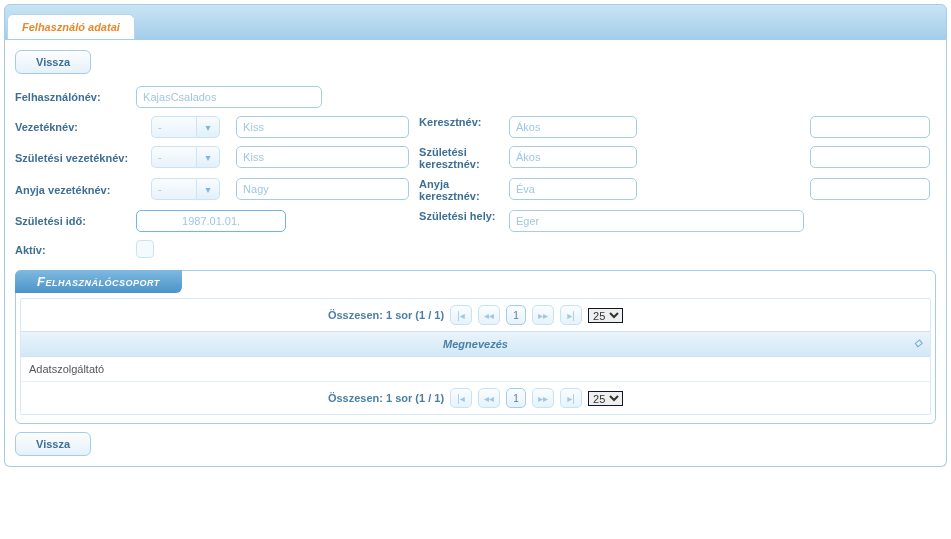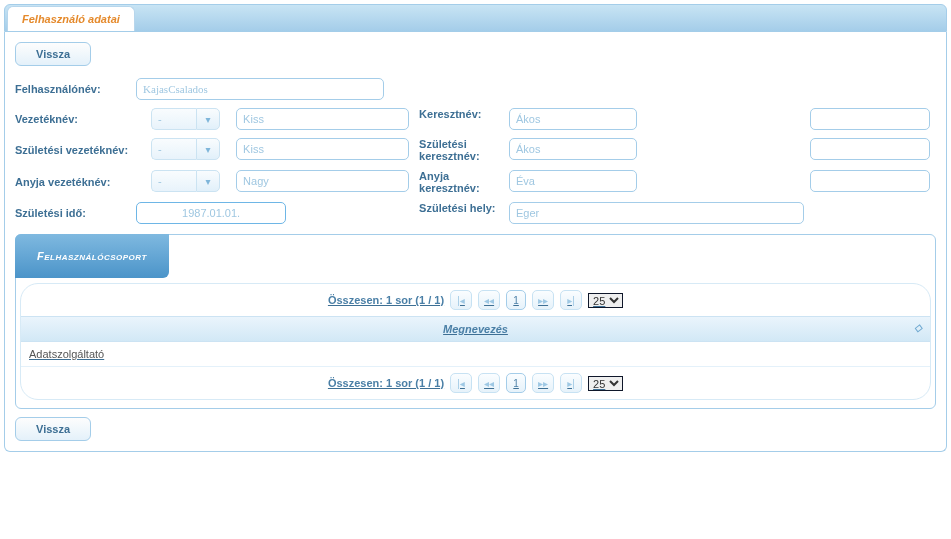--- a/index.html
+++ b/index.html
@@ -13,21 +13,21 @@
   }
   
   .tabs {
     display: flex;
     align-items: flex-end;
     background: linear-gradient(#c8e4f4, #a4cde9);
     border: 1px solid #a4cde9;
     border-radius: 6px 6px 0 0;
     padding-left: 2px;
     padding-top: 2px;
-    height: 28px;
+    height: 36px;
   }
   .tab {
     padding: 6px 14px;
     font-weight: bold;
     border-top: 1px solid #b7d6ec;
     border-left: 1px solid #b7d6ec;
     border-right: 1px solid #b7d6ec;
     border-radius: 6px 6px 0 0;
     margin-right: 2px;
     cursor: pointer;
@@ -72,21 +72,21 @@
   
   .txt, .sel, .dt {
     border: 1px solid #a4cde9;
     border-radius: 5px;
     padding: 3px 6px;
     color: #9fc7e1;
     font: inherit;
     height: 22px;
     background: #fff;
   }
-  .txt.w1 { width: 248px; font-family: Liberation Serif, serif; }
+  .txt.w1 { width: 186px; }
   .txt.w2 { width: 173px; }
   .txt.w3 { width: 128px; }
   .txt.w4 { width: 120px; }
   .txt.w5 { width: 295px; }
   .txt.hl { width: 150px; }
   .dt { width: 150px; text-align: center; }
   .prefix-sel {
     display: inline-flex; align-items: stretch; height: 22px;
   }
   .prefix-sel .psel-body {
@@ -121,30 +121,29 @@
     position: relative;
   }
   .sect-header {
     position: relative; top: -1px; left: -1px;
     display: inline-block;
     background: linear-gradient(#7fb9e0,#4b94c9);
     color: #fff;
     font-variant: small-caps;
     font-style: italic;
     font-weight: bold;
-    padding: 16px 22px;
+    padding: 4px 22px;
     border-radius: 6px 0 6px 0;
     letter-spacing: .5px;
-    font-size: 11px;
+    font-size: 13px;
   }
   .section-body {
     margin: 4px;
     border: 1px solid #d7eaf6;
-    border-radius: 18px;
-    text-decoration: underline;
+    border-radius: 2px;
   }
   
   .paginator {
     display: flex; align-items: center; justify-content: center;
     padding: 6px 4px; gap: 6px;
   }
   .pg-label { color: #4a7fa6; font-weight: bold; }
   .pg-btn {
     width: 22px; height: 20px;
     border: 1px solid #c7e2f3;
@@ -256,20 +255,28 @@
     <div class="row">
       <div class="cell lab">Születési idő:</div>
       <div class="cell prefix"></div>
       <div class="cell"><input class="dt" style="margin-left: -100px; border-color: rgb(110, 182, 230);" value="1987.01.01."></div>
       <div class="cell lab2">Születési hely:</div>
       <div class="cell" colspan="2"><input class="txt w5" value="Eger" style=""></div>
       <div class="cell"></div>
     </div>
 
 
+    <div class="row">
+      <div class="cell lab">Aktív:</div>
+      <div class="cell prefix"></div>
+      <div class="cell"><span class="chk" style="margin-left:-100px"></span></div>
+      <div class="cell lab2"></div>
+      <div class="cell"></div>
+      <div class="cell"></div>
+    </div>
   </div>
 
   <div class="section">
     <div class="sect-header">Felhasználócsoport</div>
     <div class="section-body">
 
       <div class="paginator">
         <span class="pg-label">Összesen: 1 sor (1 / 1)</span>
         <span class="pg-btn">|◂</span>
         <span class="pg-btn">◂◂</span>

